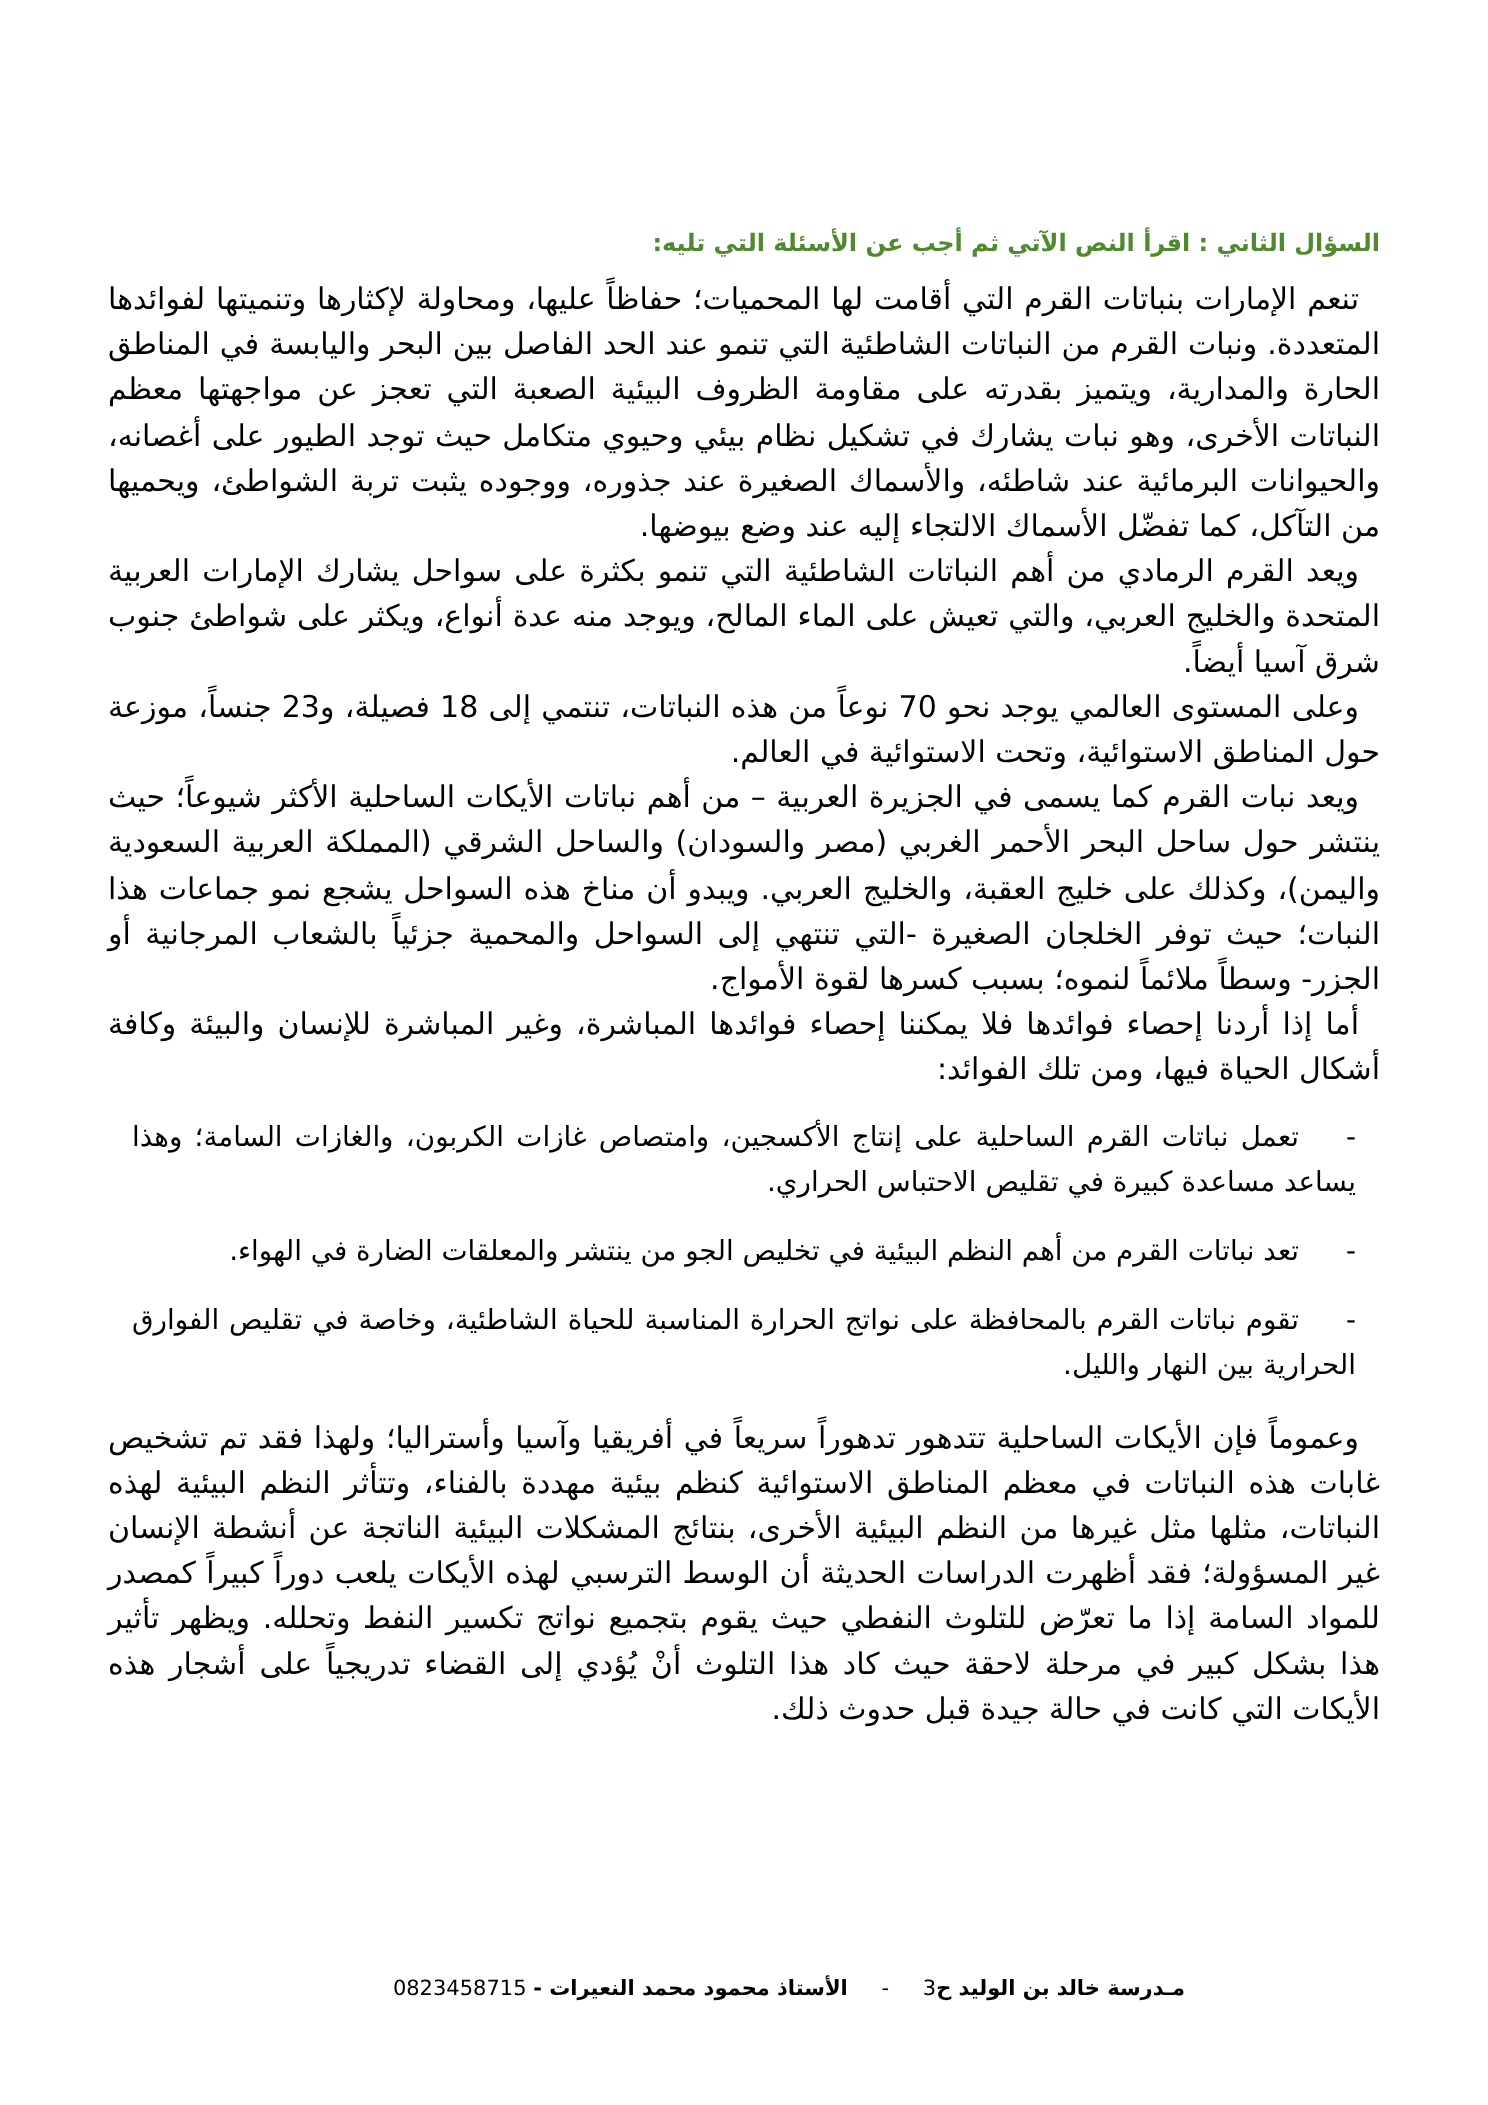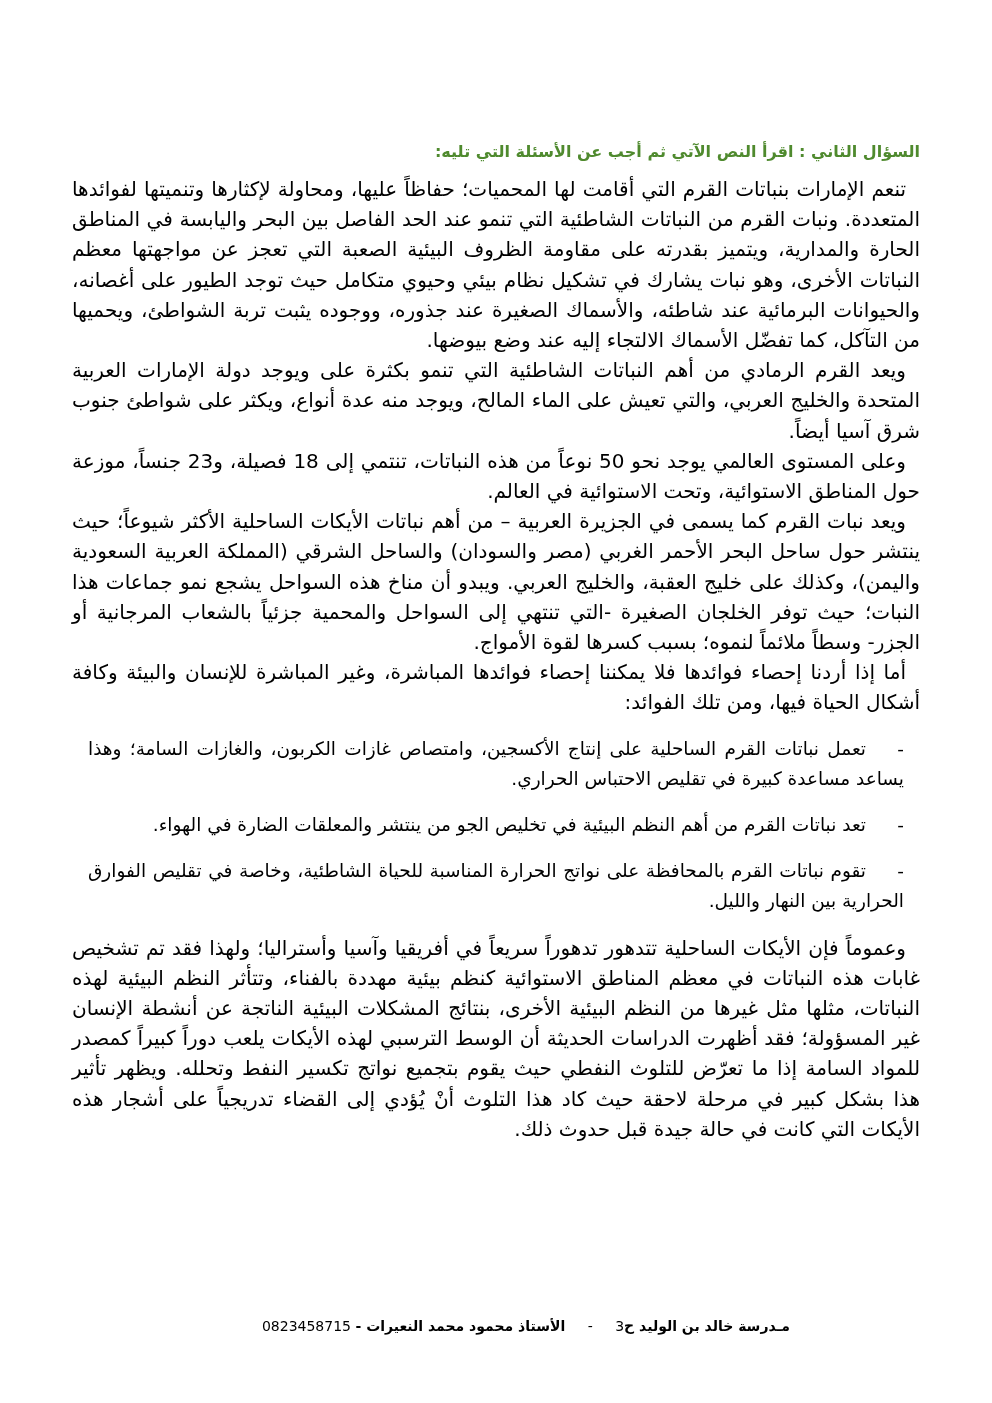--- a/index.html
+++ b/index.html
@@ -3,21 +3,21 @@
 <meta charset="utf-8">
 <style>
   html, body { margin: 0; padding: 0; background: #ffffff; }
   body {
     width: 992px; height: 1403px; position: relative; overflow: hidden;
     font-family: "DejaVu Sans", sans-serif; color: #000;
   }
   .page { position: absolute; left: 72px; top: 130px; width: 848px; direction: rtl; }
   .title {
     color: #4f8a2e; font-weight: bold; font-size: 16px; line-height: 36px;
-    margin: 4px 0 4px 0; text-align: right;
+    margin: 14px 0 4px 0; text-align: right;
   }
   .para {
     font-size: 20px; line-height: 30.2px; text-align: justify;
     text-align-last: right; margin: 0; text-indent: 14px;
   }
   .bullet {
     font-size: 18.5px; line-height: 30.2px; text-align: justify;
     text-align-last: right; margin: 16px; position: relative;
   }
   .bullet .dash { display: inline-block; width: 38px; }
@@ -29,22 +29,22 @@
   .footer b { font-weight: bold; text-align: right; }
   .footer .sep { display: inline-block; margin: 0 18px; }
 </style>
 </head>
 <body>
 
 <div class="page">
   <h2 class="title">السؤال الثاني : اقرأ النص الآتي ثم أجب عن الأسئلة التي تليه:</h2>
 
   <p class="para">تنعم الإمارات بنباتات القرم التي أقامت لها المحميات؛ حفاظاً عليها، ومحاولة لإكثارها وتنميتها لفوائدها المتعددة. ونبات القرم من النباتات الشاطئية التي تنمو عند الحد الفاصل بين البحر واليابسة في المناطق الحارة والمدارية، ويتميز بقدرته على مقاومة الظروف البيئية الصعبة التي تعجز عن مواجهتها معظم النباتات الأخرى، وهو نبات يشارك في تشكيل نظام بيئي وحيوي متكامل حيث توجد الطيور على أغصانه، والحيوانات البرمائية عند شاطئه، والأسماك الصغيرة عند جذوره، ووجوده يثبت تربة الشواطئ، ويحميها من التآكل، كما تفضّل الأسماك الالتجاء إليه عند وضع بيوضها.</p>
-  <p class="para">ويعد القرم الرمادي من أهم النباتات الشاطئية التي تنمو بكثرة على ويوجد دولة الإمارات العربية المتحدة والخليج العربي، والتي تعيش على الماء المالح، ويوجد منه عدة أنواع، ويكثر على شواطئ جنوب شرق آسيا أيضاً.</p>
-  <p class="para">وعلى المستوى العالمي يوجد نحو 50 نوعاً من هذه النباتات، تنتمي إلى 18 فصيلة، و23 جنساً، موزعة حول المناطق الاستوائية، وتحت الاستوائية في العالم.</p>
+  <p class="para">ويعد القرم الرمادي من أهم النباتات الشاطئية التي تنمو بكثرة على سواحل يشارك الإمارات العربية المتحدة والخليج العربي، والتي تعيش على الماء المالح، ويوجد منه عدة أنواع، ويكثر على شواطئ جنوب شرق آسيا أيضاً.</p>
+  <p class="para">وعلى المستوى العالمي يوجد نحو 70 نوعاً من هذه النباتات، تنتمي إلى 18 فصيلة، و23 جنساً، موزعة حول المناطق الاستوائية، وتحت الاستوائية في العالم.</p>
   <p class="para">ويعد نبات القرم كما يسمى في الجزيرة العربية – من أهم نباتات الأيكات الساحلية الأكثر شيوعاً؛ حيث ينتشر حول ساحل البحر الأحمر الغربي (مصر والسودان) والساحل الشرقي (المملكة العربية السعودية واليمن)، وكذلك على خليج العقبة، والخليج العربي. ويبدو أن مناخ هذه السواحل يشجع نمو جماعات هذا النبات؛ حيث توفر الخلجان الصغيرة -التي تنتهي إلى السواحل والمحمية جزئياً بالشعاب المرجانية أو الجزر- وسطاً ملائماً لنموه؛ بسبب كسرها لقوة الأمواج.</p>
   <p class="para">أما إذا أردنا إحصاء فوائدها فلا يمكننا إحصاء فوائدها المباشرة، وغير المباشرة للإنسان والبيئة وكافة أشكال الحياة فيها، ومن تلك الفوائد:</p>
 
   <p class="bullet"><span class="dash">-</span><span>تعمل نباتات القرم الساحلية على إنتاج الأكسجين، وامتصاص غازات الكربون، والغازات السامة؛ وهذا يساعد مساعدة كبيرة في تقليص الاحتباس الحراري.</span></p>
   <p class="bullet"><span class="dash">-</span><span>تعد نباتات القرم من أهم النظم البيئية في تخليص الجو من ينتشر والمعلقات الضارة في الهواء.</span></p>
   <p class="bullet"><span class="dash">-</span><span>تقوم نباتات القرم بالمحافظة على نواتج الحرارة المناسبة للحياة الشاطئية، وخاصة في تقليص الفوارق الحرارية بين النهار والليل.</span></p>
 
   <p class="para">وعموماً فإن الأيكات الساحلية تتدهور تدهوراً سريعاً في أفريقيا وآسيا وأستراليا؛ ولهذا فقد تم تشخيص غابات هذه النباتات في معظم المناطق الاستوائية كنظم بيئية مهددة بالفناء، وتتأثر النظم البيئية لهذه النباتات، مثلها مثل غيرها من النظم البيئية الأخرى، بنتائج المشكلات البيئية الناتجة عن أنشطة الإنسان غير المسؤولة؛ فقد أظهرت الدراسات الحديثة أن الوسط الترسبي لهذه الأيكات يلعب دوراً كبيراً كمصدر للمواد السامة إذا ما تعرّض للتلوث النفطي حيث يقوم بتجميع نواتج تكسير النفط وتحلله. ويظهر تأثير هذا بشكل كبير في مرحلة لاحقة حيث كاد هذا التلوث أنْ يُؤدي إلى القضاء تدريجياً على أشجار هذه الأيكات التي كانت في حالة جيدة قبل حدوث ذلك.</p>
 </div>
 

